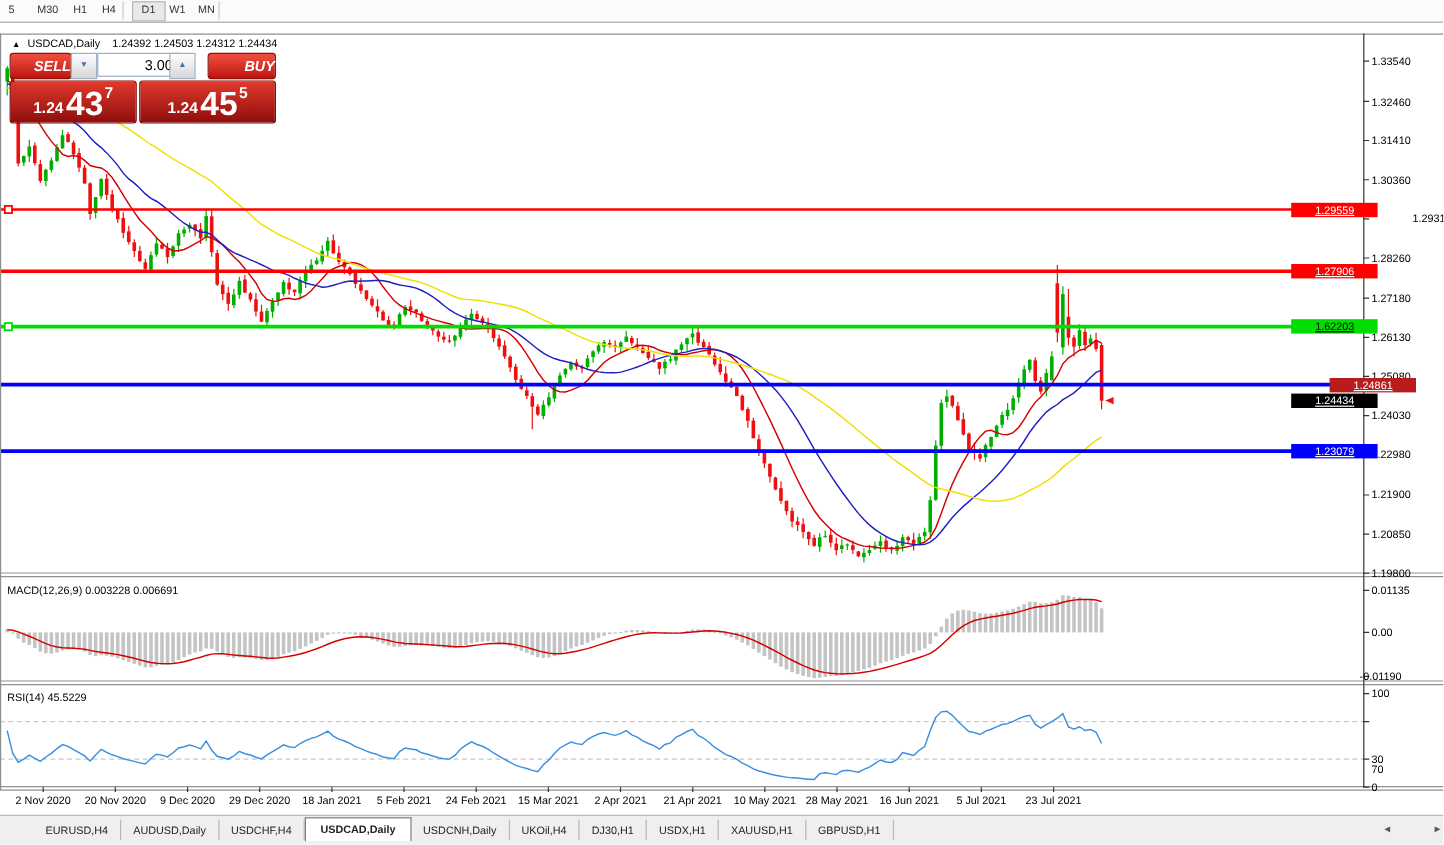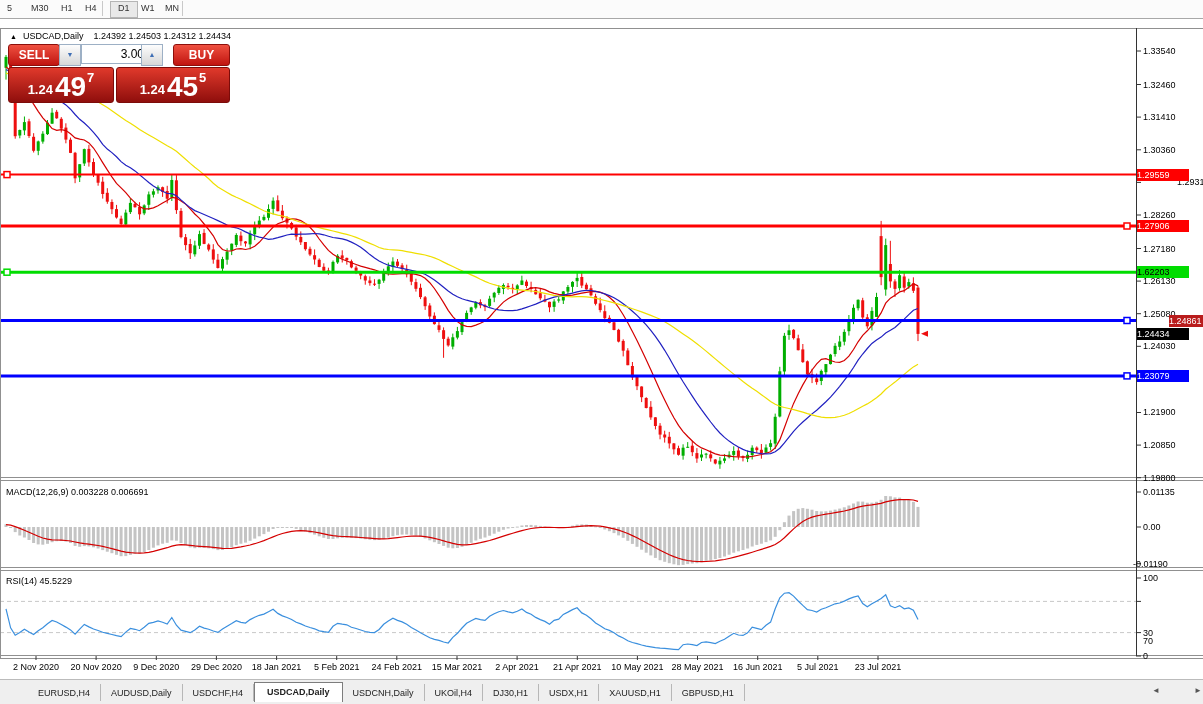--- a/index.html
+++ b/index.html
@@ -11,40 +11,40 @@
   .tf-item{position:absolute;top:1px;height:15px;line-height:15px;font-size:9px;color:#333;
            padding:0 7px;cursor:default;}
   .tf-item.active{background:#e9e9e9;border:1px solid #b5b5b5;line-height:13px;}
   .tf-sep{position:absolute;top:1px;height:15px;width:1px;background:#c9c9c9;}
   
   #chart-title{left:10px;top:31px;z-index:4;font-size:9px;color:#000;white-space:nowrap;}
   #chart-title .tri{font-size:7px;margin-right:6px;}
   #chart-title .sym{margin-right:10px;}
   
   #trade-panel{left:8px;top:44px;width:220px;height:58px;z-index:5;}
-  .tp-btn{position:absolute;color:#fff;font-weight:bold;text-align:center;cursor:pointer;
-          background:linear-gradient(#ef5040,#c01510);border:1px solid #8d0f0b;border-radius:3px;}
+  .tp-btn{position:absolute;color:#fff;font-weight:bold;text-align:right;cursor:pointer;
+          background:linear-gradient(#ef5040,#c01510);border:1px solid #8d0f0b;border-radius:3px;font-style:italic;}
   #sell-btn{left:0;top:0;width:50px;height:20px;font-size:12px;line-height:20px;}
   #buy-btn{left:165px;top:0;width:55px;height:20px;font-size:12px;line-height:20px;}
   .spin-btn{position:absolute;top:0;width:20px;height:20px;background:linear-gradient(#fdfdfd,#d7d7d7);
             border:1px solid #9db0c5;color:#3f6fb5;font-size:7px;text-align:center;line-height:19px;cursor:pointer;}
   #vol-input{position:absolute;left:73px;top:0;width:57px;height:18px;border:1px solid #9db0c5;
              font-family:"Liberation Sans",sans-serif;font-size:12px;text-align:right;padding:0 5px;}
   .price-box{position:absolute;top:23px;height:34px;color:#fff;
              background:linear-gradient(#e0392b,#8f0e0c);border:1px solid #7c0b09;border-radius:3px;
              display:flex;align-items:flex-end;justify-content:center;cursor:pointer;}
   #sell-box{left:0;width:104px;}
   #buy-box{left:108px;width:112px;}
   .pb-prefix{font-size:13px;font-weight:bold;margin:0 2px 5px 0;}
   .pb-big{font-size:28px;font-weight:bold;line-height:30px;}
   .pb-sup{font-size:13px;font-weight:bold;margin:2px 0 0 1px;align-self:flex-start;}
   
   .y-label{position:absolute;left:1142px;font-size:9px;color:#000;white-space:nowrap;}
-  .p-label{position:absolute;left:1137px;width:52px;height:12px;font-size:9px;line-height:12px;
-           padding-left:0;color:#fff;white-space:nowrap;z-index:3;}
+  .p-label{position:absolute;left:1076px;width:52px;height:12px;font-size:9px;line-height:12px;
+           padding-left:20px;color:#fff;white-space:nowrap;z-index:3;text-decoration:underline;}
   .ind-label{position:absolute;left:6px;font-size:9px;color:#000;z-index:2;white-space:nowrap;}
   .date-label{position:absolute;font-size:9px;color:#000;white-space:nowrap;transform:translateX(-50%);}
   
   #tab-bar{left:0;top:679px;width:1203px;height:25px;background:#efefef;border-top:1px solid #bbb;z-index:6;}
   .tab{position:relative;display:inline-block;font-size:9px;color:#222;padding:4px 10px 3px 10px;
        border-right:1px solid #b7b7b7;cursor:pointer;top:2px;}
   .tab.active{background:#fff;border:1px solid #7d7d7d;border-bottom:none;font-weight:bold;top:1px;
               padding:4px 12px 5px 12px;}
   .tab-scroll{position:absolute;top:6px;font-size:8px;color:#555;cursor:pointer;}
   svg{position:absolute;left:0;top:0;z-index:1;}
@@ -760,21 +760,21 @@
   </div>
 
   <div id="trade-panel" class="abs">
     <div id="sell-btn" class="tp-btn">SELL</div>
     <div class="spin-btn" style="left:51px;"><span>▼</span></div>
     <input id="vol-input" value="3.00" style="">
     <div class="spin-btn" style="left:133px;"><span>▲</span></div>
     <div id="buy-btn" class="tp-btn">BUY</div>
     <div id="sell-box" class="price-box">
       <span class="pb-prefix">1.24</span>
-      <span class="pb-big">49</span>
+      <span class="pb-big">43</span>
       <span class="pb-sup">7</span>
     </div>
     <div id="buy-box" class="price-box">
       <span class="pb-prefix">1.24</span>
       <span class="pb-big">45</span>
       <span class="pb-sup">5</span>
     </div>
   </div>
 
   <div class="ind-label" style="top:487px;">MACD(12,26,9) 0.003228 0.006691</div>

